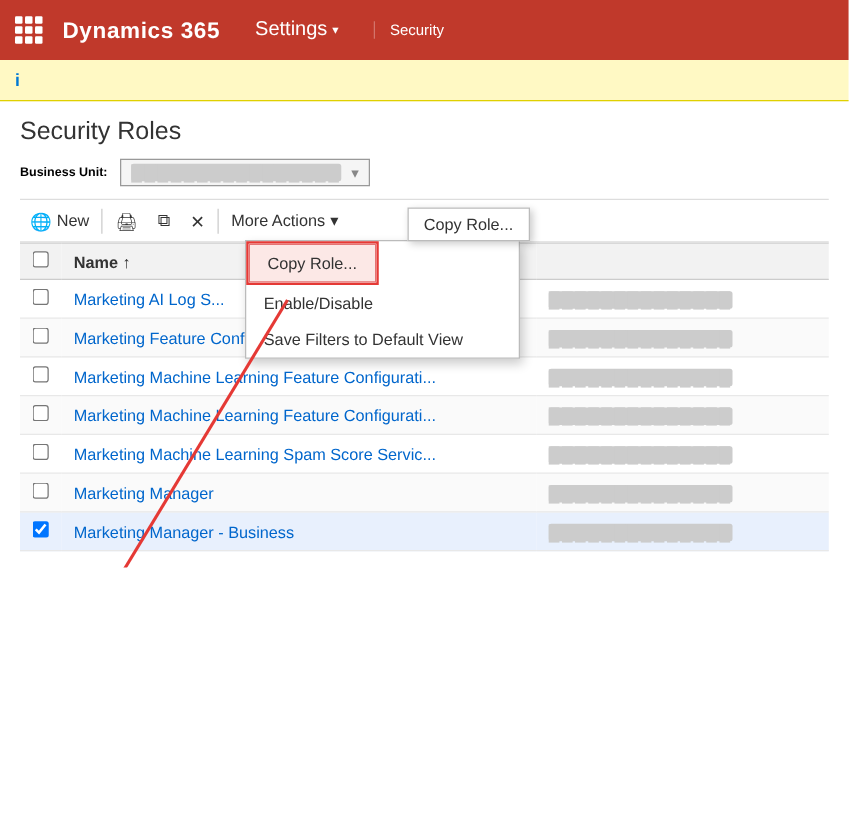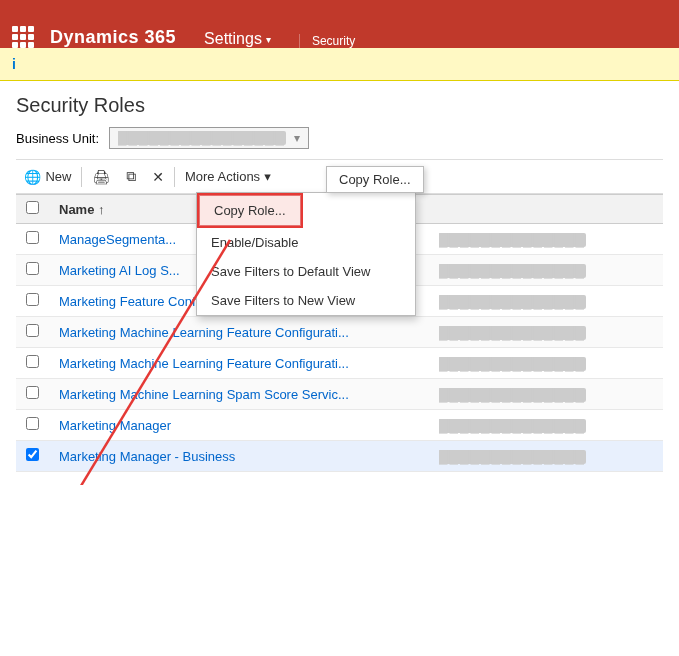--- a/index.html
+++ b/index.html
@@ -2,21 +2,21 @@
 <html><head>
   <meta charset="utf-8">
   <style>
     * { box-sizing: border-box; margin: 0; padding: 0; }
     body { font-family: 'Segoe UI', Arial, sans-serif; font-size: 13px; background: #fff; width: 679px; overflow-x: hidden; }
 
     
     .top-nav {
       background: #c0392b;
       display: flex;
-      align-items: flex-end;
+      align-items: center;
       height: 48px;
       padding: 0 12px;
       gap: 16px;
     }
     .waffle-icon {
       display: grid;
       grid-template-columns: repeat(3, 6px);
       grid-template-rows: repeat(3, 6px);
       gap: 2px;
       cursor: pointer;
@@ -75,22 +75,22 @@
       margin-bottom: 10px;
       font-weight: 400;
     }
     .business-unit-row {
       display: flex;
       align-items: center;
       gap: 10px;
       margin-bottom: 10px;
     }
     .business-unit-label {
-      font-weight: 400;
-      font-size: 13px;
+      font-weight: 700;
+      font-size: 10px;
     }
     .business-unit-select {
       display: flex;
       align-items: center;
       border: 1px solid #999;
       padding: 3px 8px;
       background: #f5f5f5;
       min-width: 200px;
       cursor: pointer;
       justify-content: space-between;
@@ -275,44 +275,38 @@
         <span>More Actions</span>
         <span>▾</span>
       </button>
 
       <div class="dropdown-menu">
         <div class="copy-role-box">
           <div class="dropdown-item-highlighted">Copy Role...</div>
         </div>
         <div class="dropdown-item">Enable/Disable</div>
         <div class="dropdown-item">Save Filters to Default View</div>
-        <div class="dropdown-item">Save Filters to New View</div>
       </div>
 
       <div class="copy-tooltip">
         <span>Copy Role...</span>
       </div>
     </div>
 
     <table class="data-table">
       <thead>
         <tr>
           <th class="checkbox-cell">
             <input type="checkbox" style="">
           </th>
           <th class="col-name">Name ↑</th>
           <th class="col-bu"></th>
         </tr>
       </thead>
       <tbody id="table-body">
-      <tr>
-            <td class="checkbox-cell"><input type="checkbox" style=""></td>
-            <td class="col-name"><a class="row-link">ManageSegmenta...</a></td>
-            <td class="col-bu"><span class="blurred-text">██████████████</span></td>
-          </tr>
           <tr>
             <td class="checkbox-cell"><input type="checkbox" style=""></td>
             <td class="col-name"><a class="row-link">Marketing AI Log S...</a></td>
             <td class="col-bu"><span class="blurred-text">██████████████</span></td>
           </tr>
           <tr>
             <td class="checkbox-cell"><input type="checkbox" style=""></td>
             <td class="col-name"><a class="row-link">Marketing Feature Configuration Services User</a></td>
             <td class="col-bu"><span class="blurred-text">██████████████</span></td>
           </tr>

